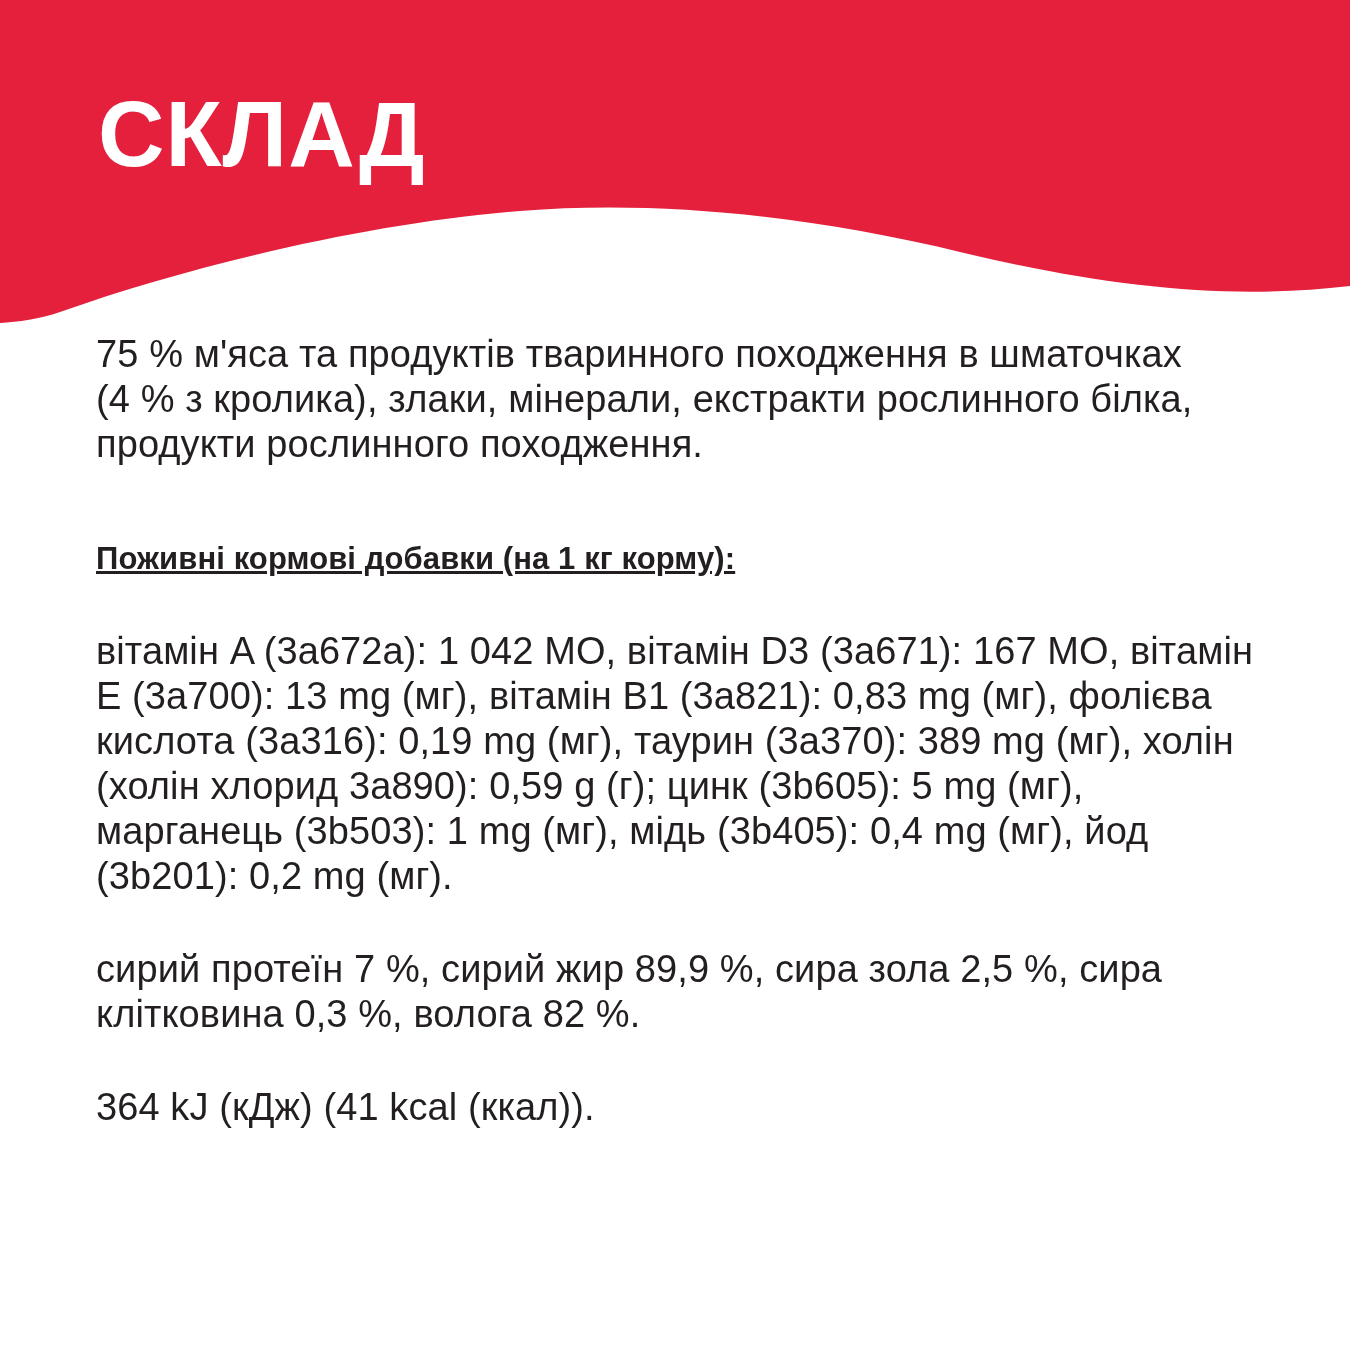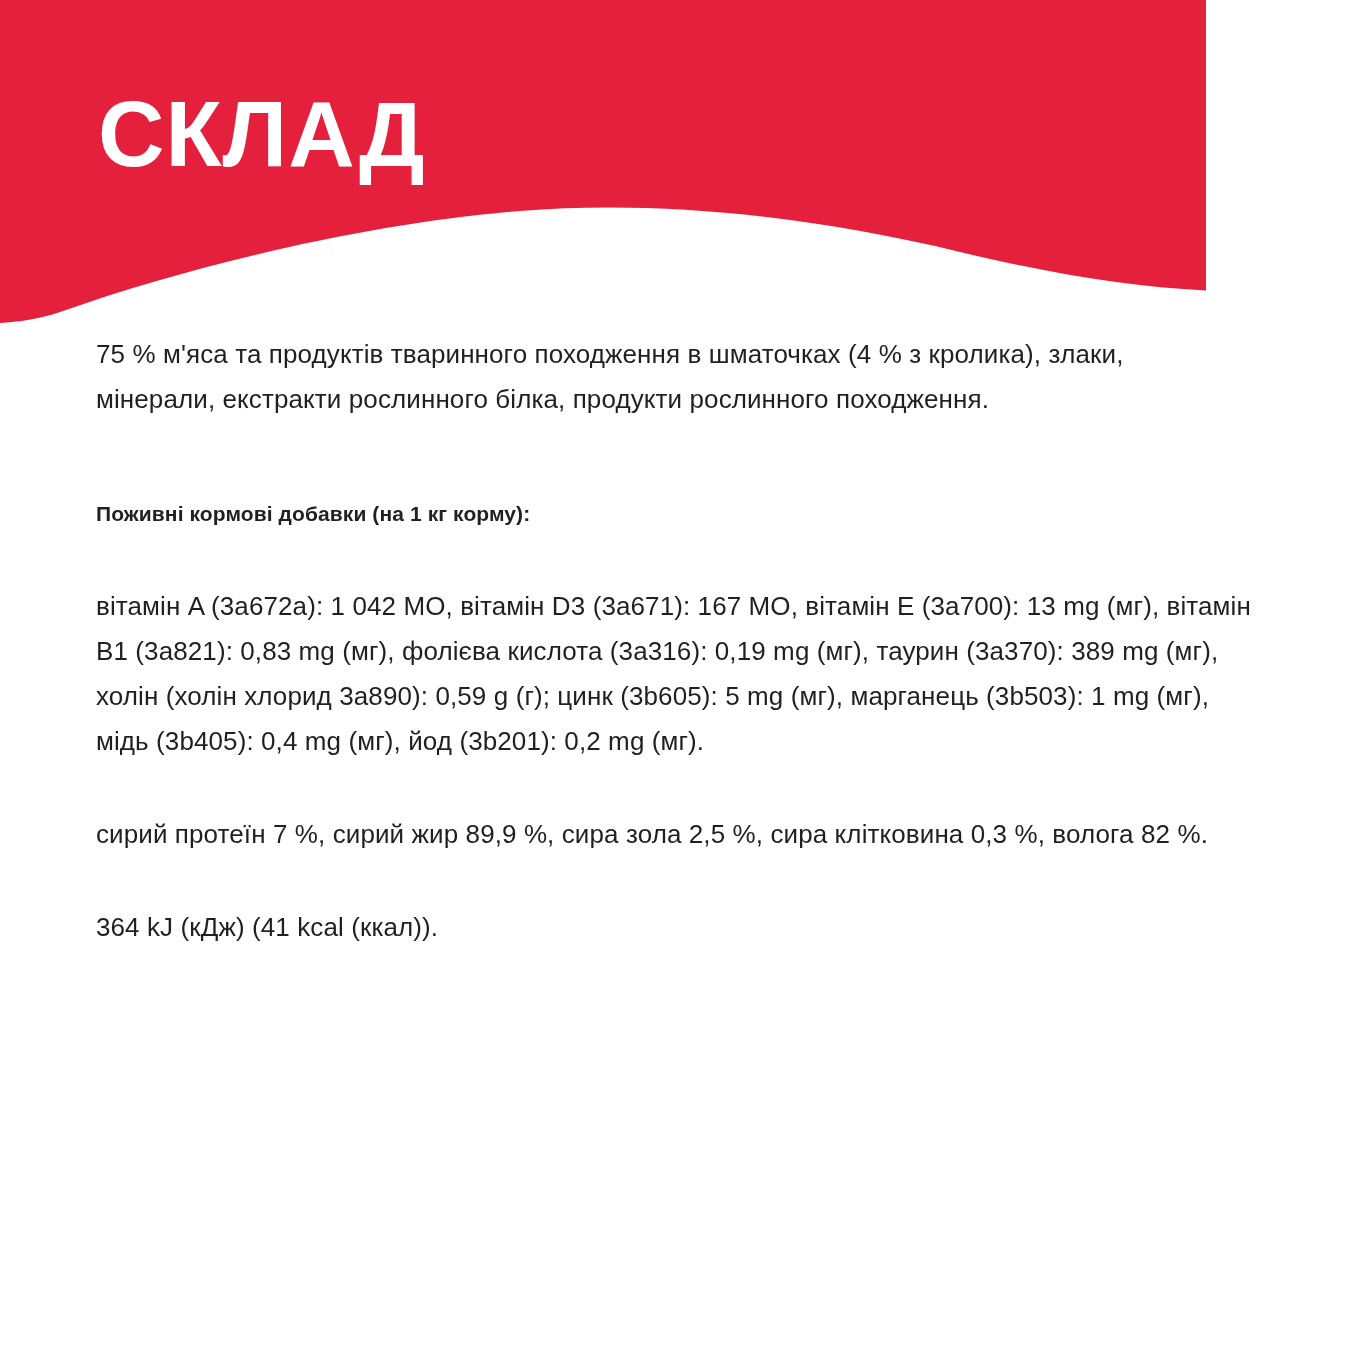--- a/index.html
+++ b/index.html
@@ -15,21 +15,21 @@
     font-family: "Liberation Sans", "DejaVu Sans", sans-serif;
     overflow: hidden;
     position: relative;
   }
 
   
   .header-banner {
     position: absolute;
     top: 0;
     left: 0;
-    width: 1206px;
+    width: 1350px;
     height: 340px;
     overflow: hidden;
   }
   .header-wave-svg {
     position: absolute;
     top: 0;
     left: 0;
     width: 1350px;
     height: 340px;
     display: block;
@@ -50,33 +50,34 @@
 
   
   .content {
     position: absolute;
     top: 332px;
     left: 96px;
     width: 1120px;
   }
   .body-paragraph {
     margin: 0 0 0 0;
-    font-size: 26px;
+    font-size: 38px;
     line-height: 45px;
     color: #231f20;
     font-weight: 400;
     letter-spacing: 0.1px;
   }
   .section-heading {
     margin: 0;
-    font-size: 21px;
+    font-size: 31px;
     line-height: 44px;
     color: #231f20;
     font-weight: 700;
     letter-spacing: 0.1px;
+    text-decoration: underline;
   }
   .block-gap-heading { margin-top: 70px; }
   .block-gap-para    { margin-top: 48px; }
   .wide { width: 1165px; }
 </style>
 </head>
 <body>
 
 <div class="header-banner">
   <svg class="header-wave-svg" viewBox="0 0 1350 340" preserveAspectRatio="none" xmlns="http://www.w3.org/2000/svg">

